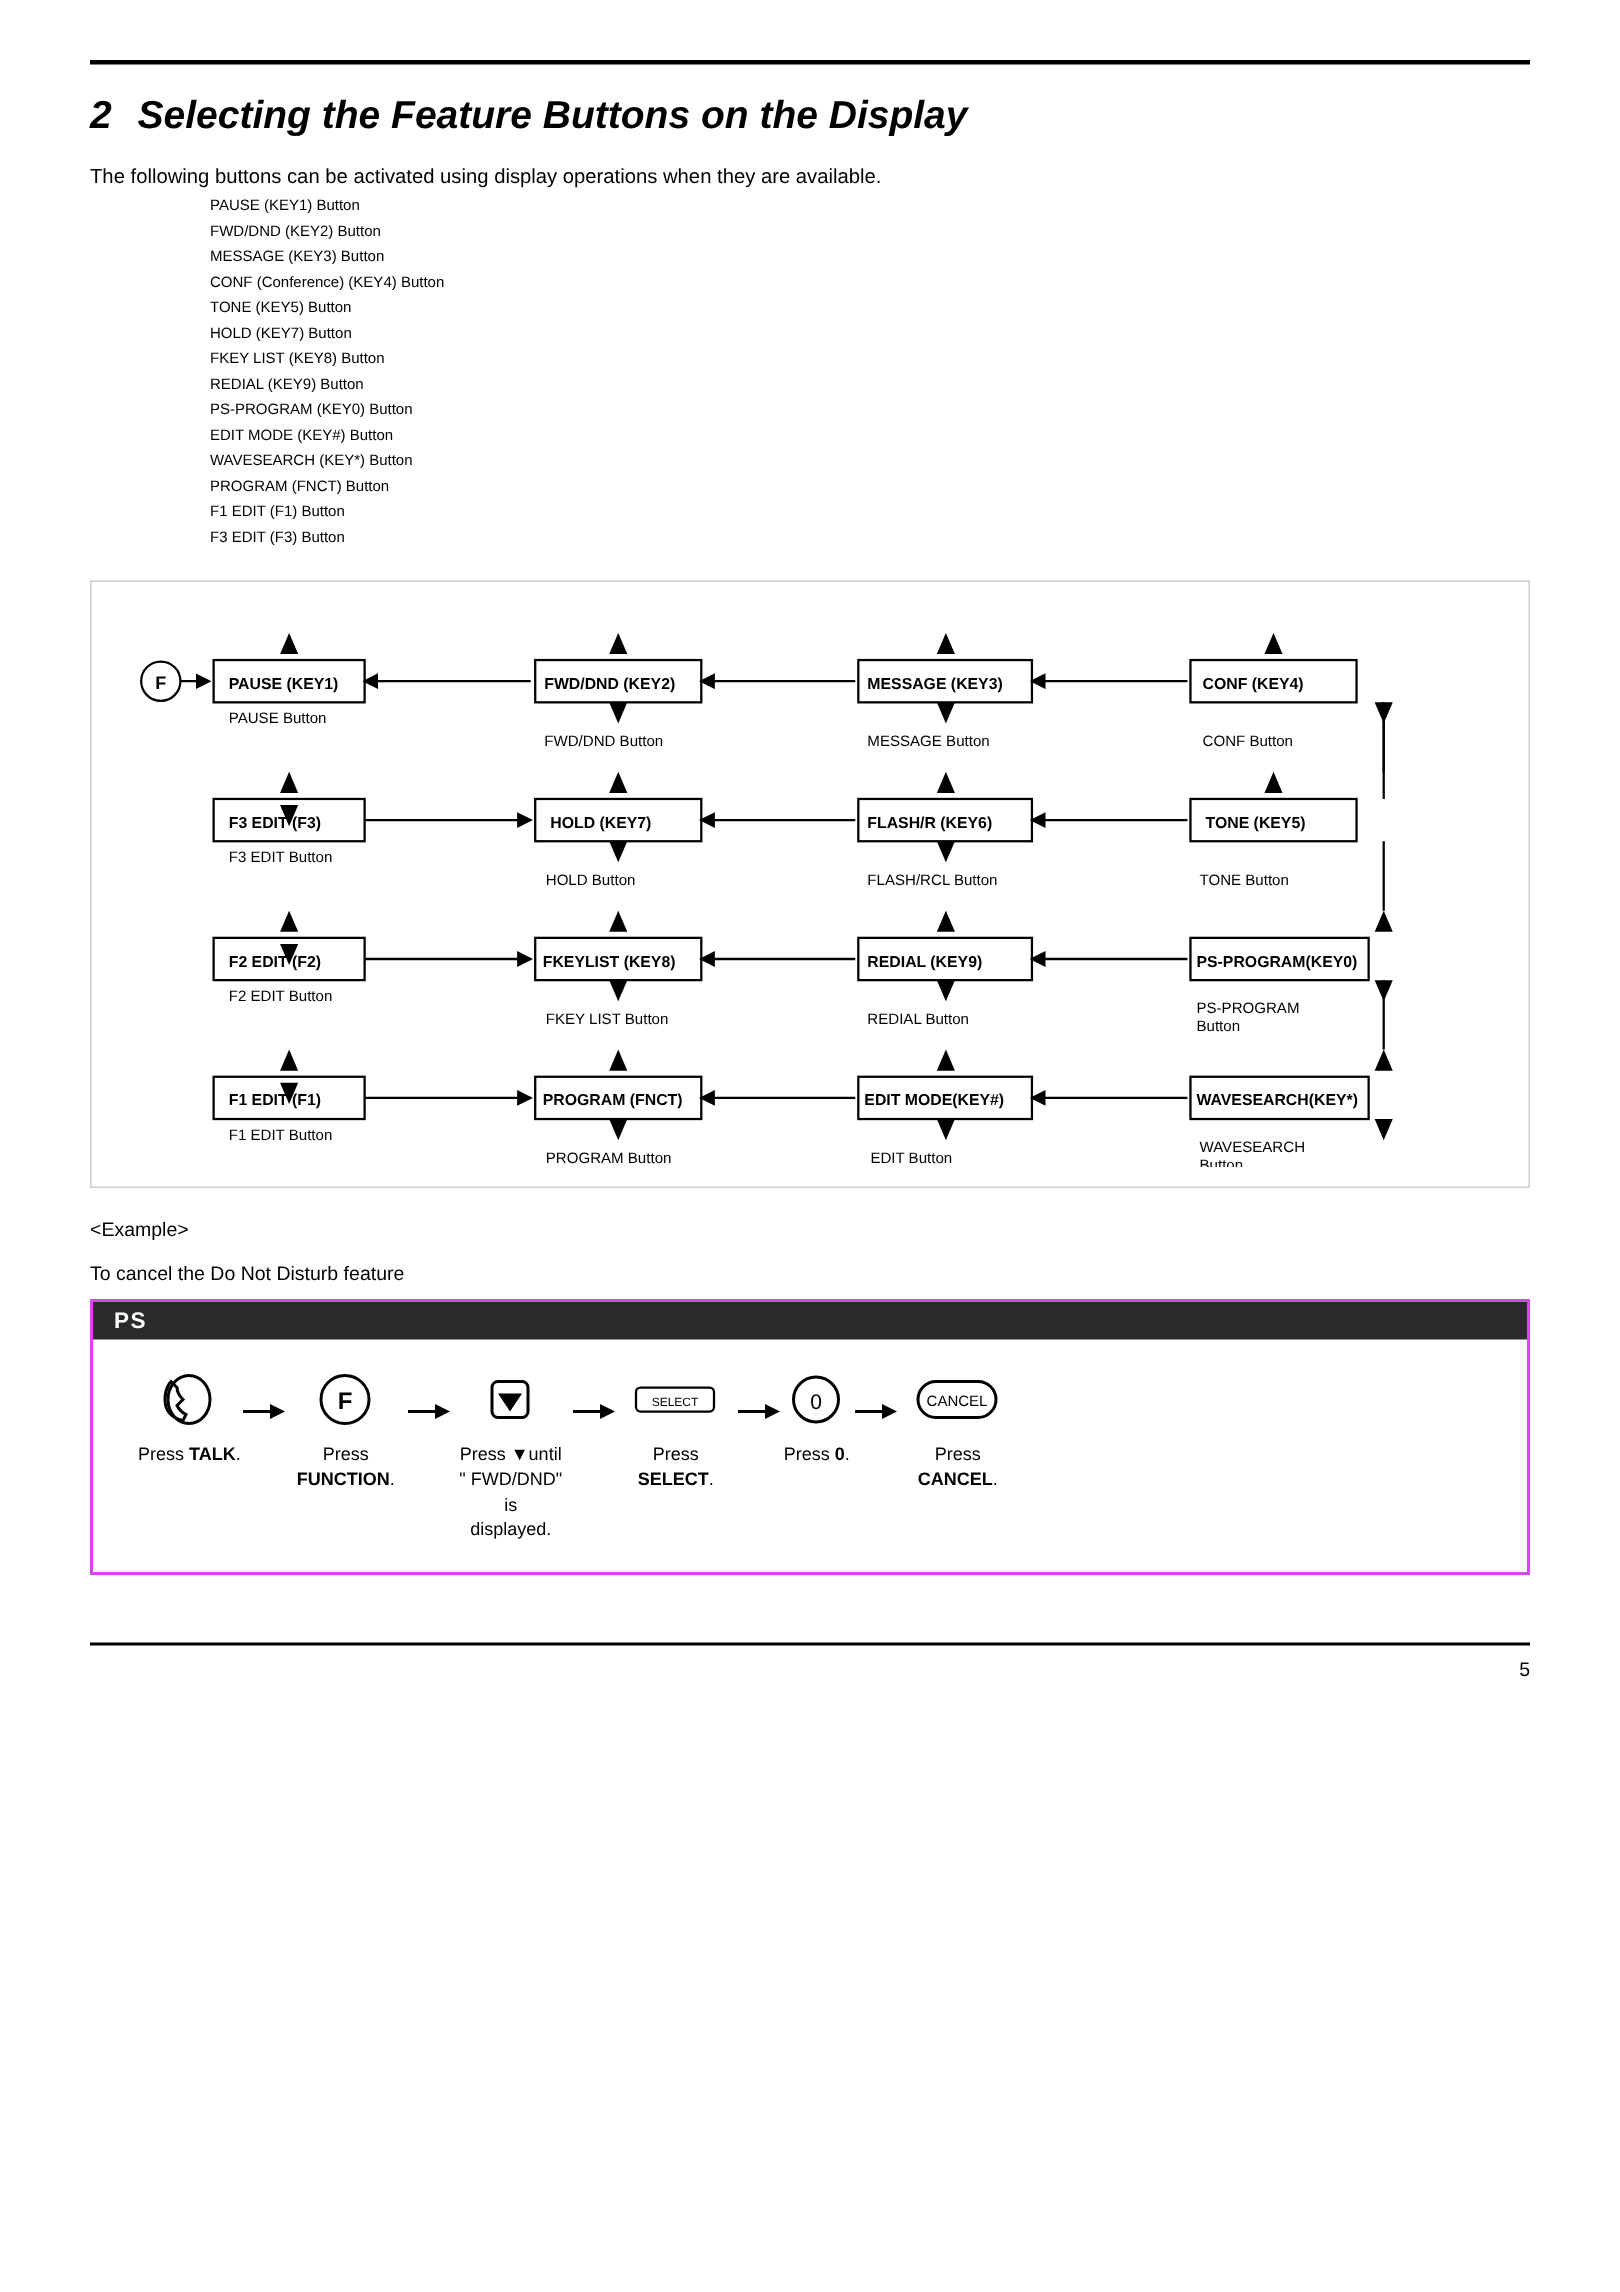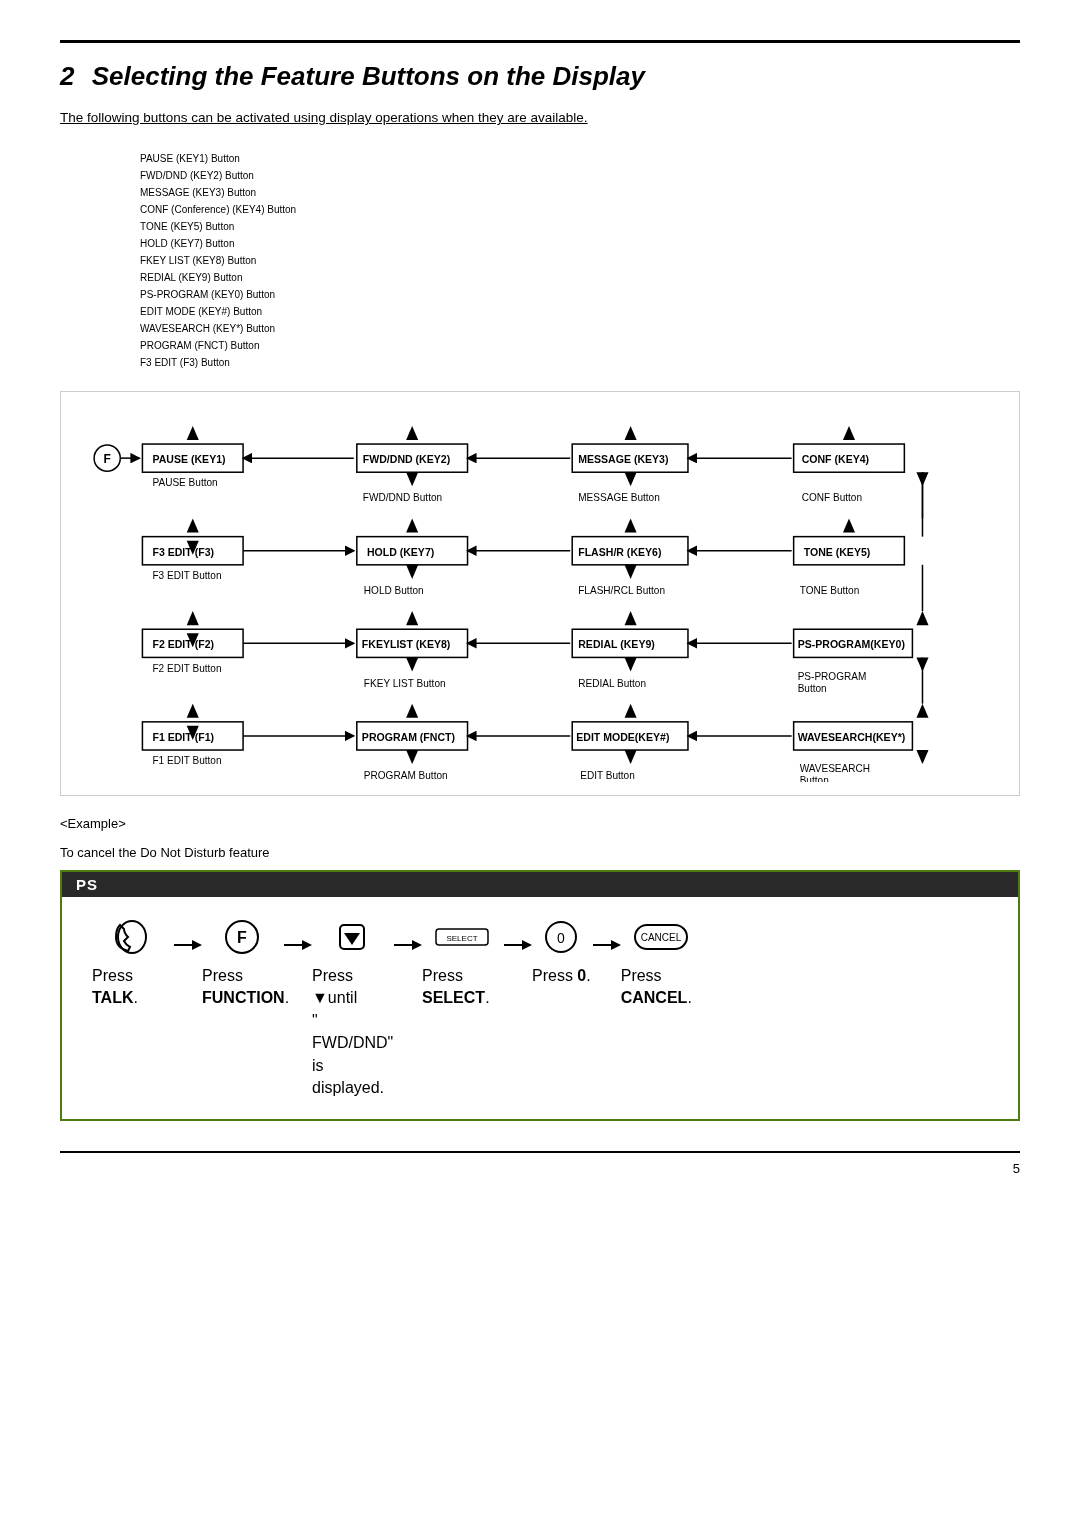--- a/index.html
+++ b/index.html
@@ -25,22 +25,21 @@
       font-weight: bold;
       margin-bottom: 18px;
     }
 
     .section-title .num {
       margin-right: 10px;
     }
 
     .intro-text {
       font-size: 13.5px;
-      margin-bottom: 25px;
-      text-decoration: underline;
+      margin-bottom: 4px;
     }
 
     .button-list {
       margin-left: 80px;
       margin-bottom: 20px;
       line-height: 1.7;
       font-size: 10px;
     }
 
     
@@ -62,23 +61,23 @@
       margin-bottom: 14px;
     }
 
     .example-cancel-text {
       font-size: 13px;
       margin-bottom: 10px;
     }
 
     
     .ps-box {
-      border: 2px solid #4d7c0f;
+      border: 2px solid #d946ef;
       background: #fff;
-      margin-bottom: 30px;
+      margin-bottom: 45px;
     }
 
     .ps-header {
       background: #2a2a2a;
       color: #fff;
       font-size: 15px;
       font-weight: bold;
       padding: 4px 14px;
       letter-spacing: 1px;
     }
@@ -107,22 +106,22 @@
     }
 
     .step-icon {
       display: flex;
       align-items: center;
       justify-content: center;
       margin-bottom: 8px;
     }
 
     .step-label {
-      font-size: 16px;
-      text-align: left;
+      font-size: 12px;
+      text-align: center;
       max-width: 80px;
       line-height: 1.4;
     }
 
     .page-number {
       text-align: right;
       font-size: 13px;
       margin-top: 20px;
       border-top: 2px solid #000;
       padding-top: 8px;
@@ -146,20 +145,21 @@
   <div>MESSAGE (KEY3) Button</div>
   <div>CONF (Conference) (KEY4) Button</div>
   <div>TONE (KEY5) Button</div>
   <div>HOLD (KEY7) Button</div>
   <div>FKEY LIST (KEY8) Button</div>
   <div>REDIAL (KEY9) Button</div>
   <div>PS-PROGRAM (KEY0) Button</div>
   <div>EDIT MODE (KEY#) Button</div>
   <div>WAVESEARCH (KEY*) Button</div>
   <div>PROGRAM (FNCT) Button</div>
+  <div>F1 EDIT (F1) Button</div>
   <div>F3 EDIT (F3) Button</div>
 </div>
 
 <div class="diagram-container">
   <svg class="diagram-svg" viewBox="0 0 920 370" xmlns="http://www.w3.org/2000/svg">
     <defs>
       <marker id="arrowR" markerWidth="7" markerHeight="7" refX="6" refY="3.5" orient="auto">
         <polygon points="0 0, 7 3.5, 0 7" fill="#000"></polygon>
       </marker>
       <marker id="arrowL" markerWidth="7" markerHeight="7" refX="1" refY="3.5" orient="auto">

